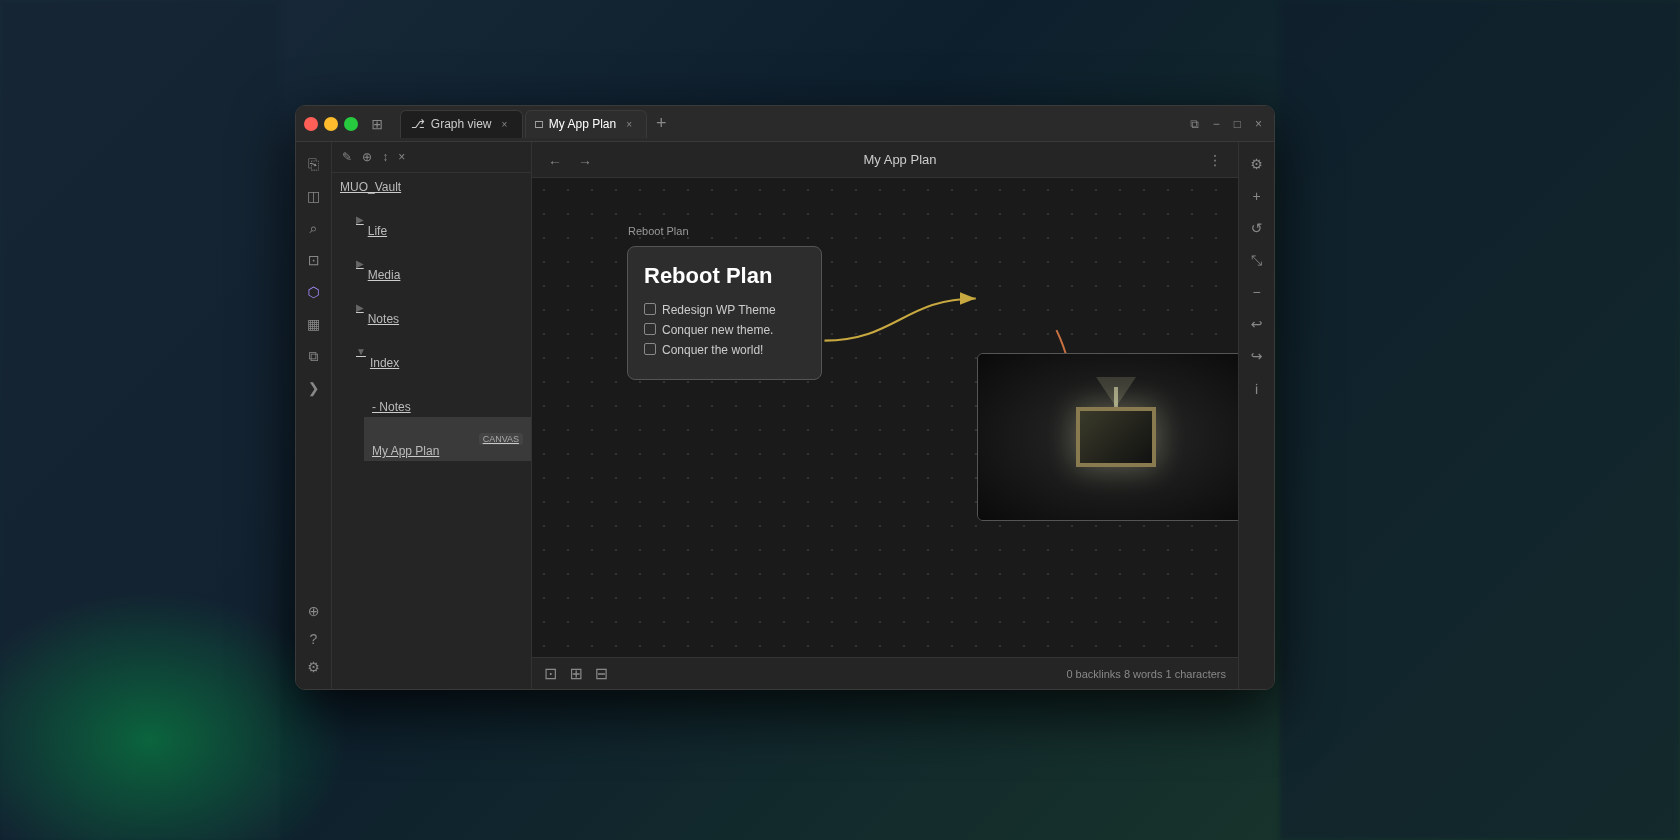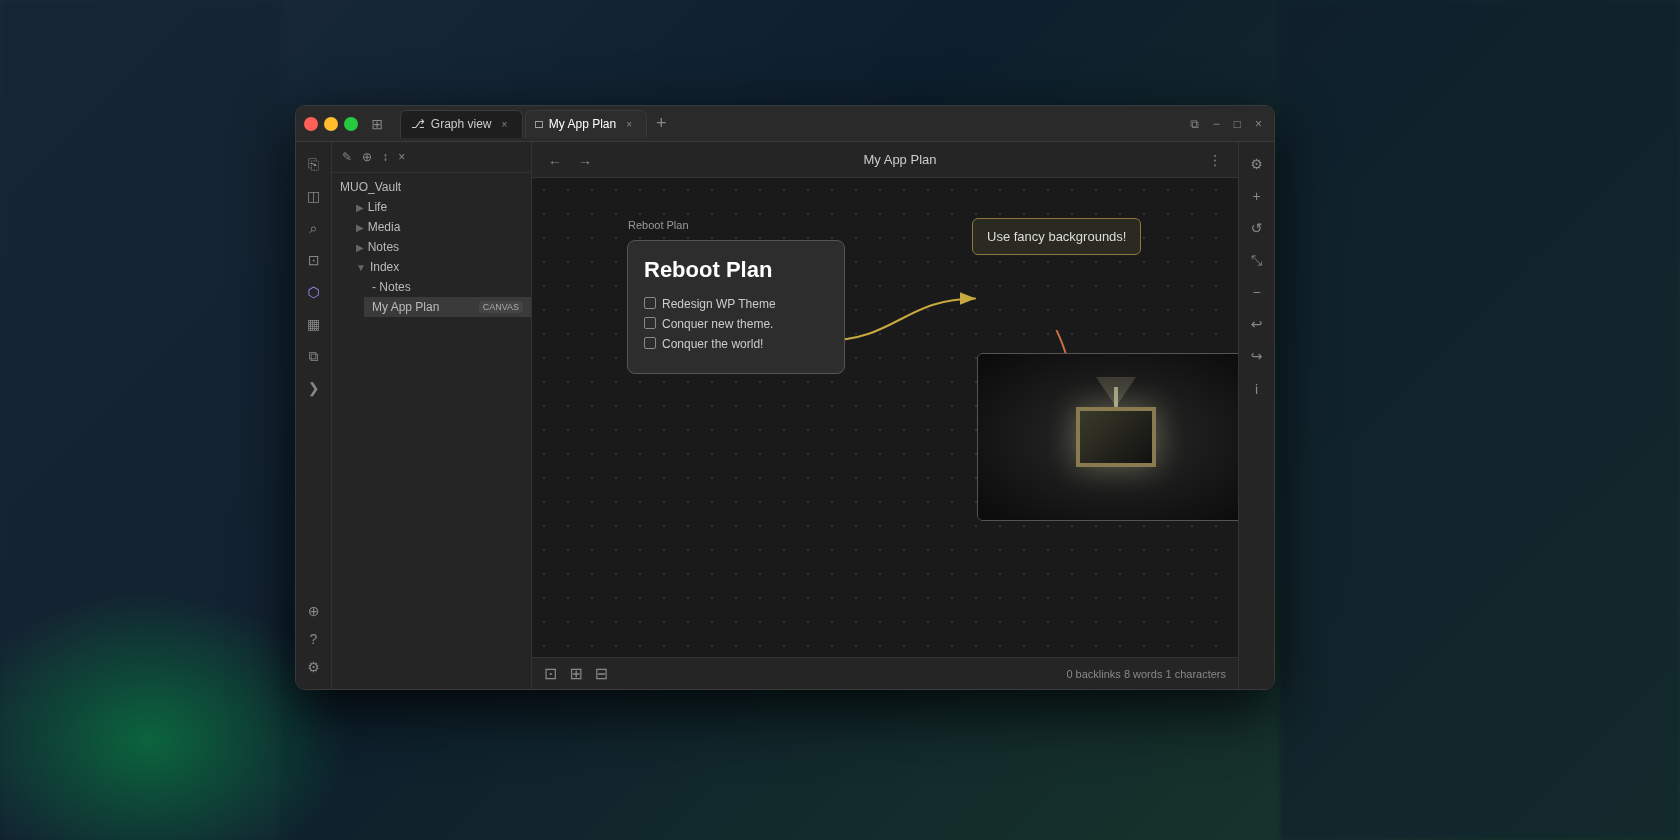--- a/index.html
+++ b/index.html
@@ -213,32 +213,33 @@
       background: transparent;
       border: none;
       color: #888;
       font-size: 12px;
       cursor: pointer;
       padding: 2px;
     }
 
     .file-tree {
       padding: 4px 0;
+      text-decoration: underline;
     }
     .tree-item {
       display: flex;
       align-items: center;
       padding: 3px 8px;
       cursor: pointer;
       gap: 4px;
       color: #bbb;
     }
     .tree-item.active { background: #3a3a3a; }
     .tree-item .arrow { color: #666; font-size: 10px; }
-    .tree-item .label { flex: 1; }
+    .tree-item .label { flex: 1; margin-top: 24px; }
     .badge {
       font-size: 9px;
       background: #444;
       color: #aaa;
       padding: 1px 4px;
       border-radius: 3px;
       margin-left: 4px;
     }
 
     .tree-indent { padding-left: 16px; }
@@ -566,42 +567,39 @@
             <marker id="arrow-orange" markerWidth="8" markerHeight="6" refX="8" refY="3" orient="auto">
               <polygon points="0 0, 8 3, 0 6" fill="#c87040"></polygon>
             </marker>
           </defs>
 
           <path d="M 290 120 C 360 120, 370 80, 440 80" stroke="#c8a840" stroke-width="2" fill="none" marker-end="url(#arrow-yellow)"></path>
 
           <path d="M 520 110 C 540 150, 540 190, 520 210" stroke="#c87040" stroke-width="2" fill="none" marker-end="url(#arrow-orange)"></path>
         </svg>
 
-        <div class="canvas-node node-reboot-plan" style="left:95px; top:62px; width:218px;">
+        <div class="canvas-node node-reboot-plan" style="left:95px; top:68px; width:195px;">
           <span class="node-reboot-label">Reboot Plan</span>
           <div class="node-reboot-inner">
             <div class="node-title">Reboot Plan</div>
             <div class="checklist-item">
               <div class="checkbox"></div>
               <span>Redesign WP Theme</span>
             </div>
             <div class="checklist-item">
               <div class="checkbox"></div>
               <span>Conquer new theme.</span>
             </div>
             <div class="checklist-item">
               <div class="checkbox"></div>
               <span>Conquer the world!</span>
             </div>
           </div>
         </div>
 
-        <div class="canvas-node node-fancy">
-          <span>Use fancy backgrounds!</span>
-        </div>
 
         <div class="canvas-node node-image">
 
           <div class="art-frame-img">
             <div style="position:relative;">
               <div class="spotlight-light"></div>
               <div class="spotlight"></div>
               <div class="art-frame-picture">
                 <div style="position:absolute;inset:0;background:linear-gradient(135deg,#3a3a2a,#111)"></div>
               </div>

